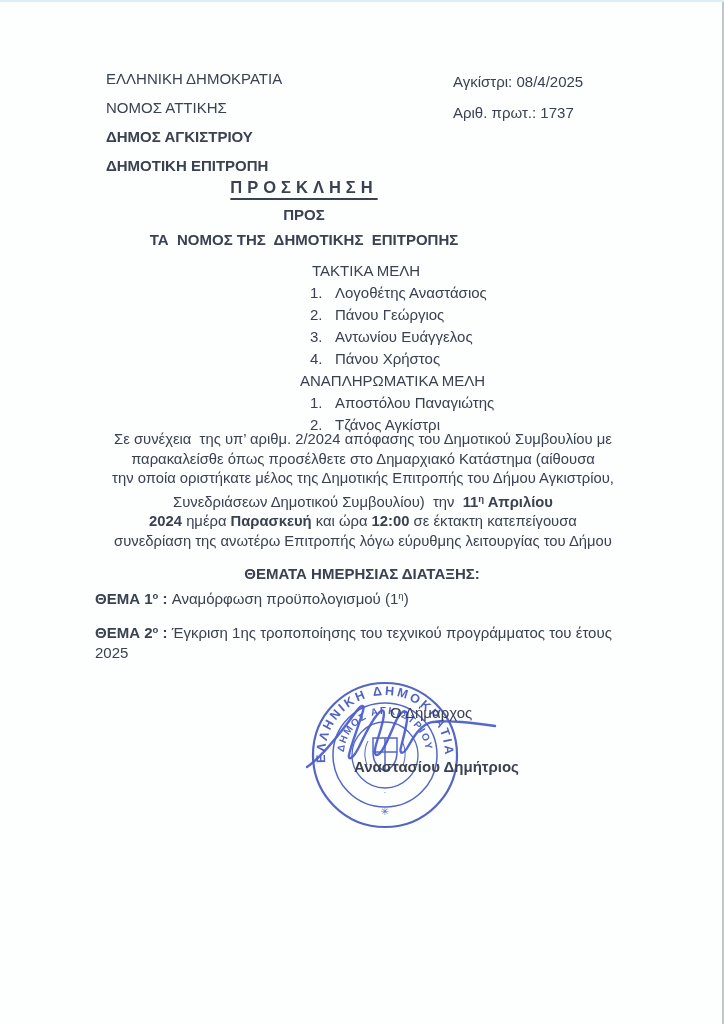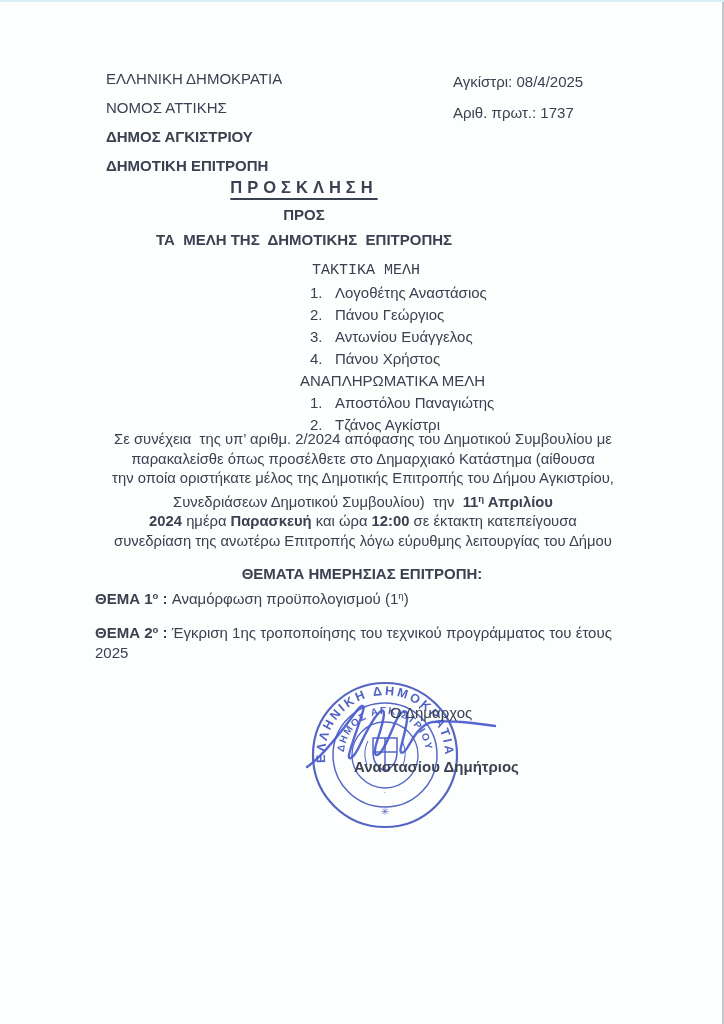--- a/index.html
+++ b/index.html
@@ -23,21 +23,21 @@
   .title-block { position:absolute; left:0; top:176px; width:608px; text-align:center; }
   .doc-title {
     display:inline-block; font-size:16.5px; font-weight:bold; letter-spacing:5px;
     text-decoration:underline; text-decoration-thickness:1.5px; text-underline-offset:5px;
   }
   .doc-to { margin-top:9px; font-size:15px; font-weight:bold; }
   .doc-recipients { margin-top:8px; font-size:15px; font-weight:bold; white-space:pre; }
 
   
   .members { position:absolute; left:300px; top:258px; font-size:15px; line-height:22px; }
-  .m-head1 { padding-left:12px;font-family:Liberation Mono, monospace; }
+  .m-head1 { padding-left:12px; }
   .m-row { padding-left:10px; }
   .m-num { display:inline-block; width:25px; }
 
   
   .body-par { position:absolute; left:80px; top:428px; width:566px; text-align:center;
               font-size:14.8px; line-height:19.5px; }
   .p-line { white-space:pre; }
 
   
   .agenda-heading { position:absolute; left:0; top:563px; width:724px; text-align:center;
@@ -63,21 +63,21 @@
     </div>
 
   <div class="header-right">
     <div>Αγκίστρι: 08/4/2025</div>
     <div>Αριθ. πρωτ.: 1737</div>
   </div>
 
   <div class="title-block">
     <div><span class="doc-title">ΠΡΟΣΚΛΗΣΗ</span></div>
     <div class="doc-to">ΠΡΟΣ</div>
-    <div class="doc-recipients">ΤΑ  ΜΕΛΗ ΤΗΣ  ΔΗΜΟΤΙΚΗΣ  ΕΠΙΤΡΟΠΗΣ</div>
+    <div class="doc-recipients">ΤΑ  ΝΟΜΟΣ ΤΗΣ  ΔΗΜΟΤΙΚΗΣ  ΕΠΙΤΡΟΠΗΣ</div>
   </div>
 
   <div class="members" id="members">
       <div class="m-head1">ΤΑΚΤΙΚΑ ΜΕΛΗ</div>
       <div class="m-row"><span class="m-num">1.</span><span>Λογοθέτης Αναστάσιος</span></div>
       <div class="m-row"><span class="m-num">2.</span><span>Πάνου Γεώργιος</span></div>
       <div class="m-row"><span class="m-num">3.</span><span>Αντωνίου Ευάγγελος</span></div>
       <div class="m-row"><span class="m-num">4.</span><span>Πάνου Χρήστος</span></div>
       <div>ΑΝΑΠΛΗΡΩΜΑΤΙΚΑ ΜΕΛΗ</div>
       <div class="m-row"><span class="m-num">1.</span><span>Αποστόλου Παναγιώτης</span></div>
@@ -86,21 +86,21 @@
 
   <div class="body-par" id="body-par">
       <div class="p-line"><span class="">Σε συνέχεια  της υπ’ αριθμ. 2/2024 απόφασης του Δημοτικού Συμβουλίου με</span></div>
       <div class="p-line"><span class="">παρακαλείσθε όπως προσέλθετε στο Δημαρχιακό Κατάστημα (αίθουσα</span></div>
       <div class="p-line"><span class="">την οποία οριστήκατε μέλος της Δημοτικής Επιτροπής του Δήμου Αγκιστρίου,</span></div>
       <div class="p-line"><span class="">Συνεδριάσεων Δημοτικού Συμβουλίου)  την  </span><span class="b ">11</span><span class="b sup">η</span><span class="b "> Απριλίου</span></div>
       <div class="p-line"><span class="b ">2024</span><span class=""> ημέρα </span><span class="b ">Παρασκευή</span><span class=""> και ώρα </span><span class="b ">12:00</span><span class=""> σε έκτακτη κατεπείγουσα</span></div>
       <div class="p-line"><span class="">συνεδρίαση της ανωτέρω Επιτροπής λόγω εύρυθμης λειτουργίας του Δήμου</span></div>
     </div>
 
-  <div class="agenda-heading">ΘΕΜΑΤΑ ΗΜΕΡΗΣΙΑΣ ΕΠΙΤΡΟΠΗ:</div>
+  <div class="agenda-heading">ΘΕΜΑΤΑ ΗΜΕΡΗΣΙΑΣ ΔΙΑΤΑΞΗΣ:</div>
   <div class="agenda-items" id="agenda-items">
       <div class="agenda-item"><span class="b ">ΘΕΜΑ 1</span><span class="b sup">ο</span><span class="b "> : </span><span class="">Αναμόρφωση προϋπολογισμού (1</span><span class="sup">η</span><span class="">)</span></div>
       <div class="agenda-item"><span class="b ">ΘΕΜΑ 2</span><span class="b sup">ο</span><span class="b "> : </span><span class="">Έγκριση 1ης τροποποίησης του τεχνικού προγράμματος του έτους 2025</span></div>
     </div>
 
   <div class="sig-role">Ο Δήμαρχος</div>
   <div class="sig-name">Αναστασίου Δημήτριος</div>
 
   <svg class="stamp-svg" width="200" height="160" viewBox="0 0 200 160" aria-hidden="true">
     <g stroke="#4355be" fill="none" opacity="0.9">

